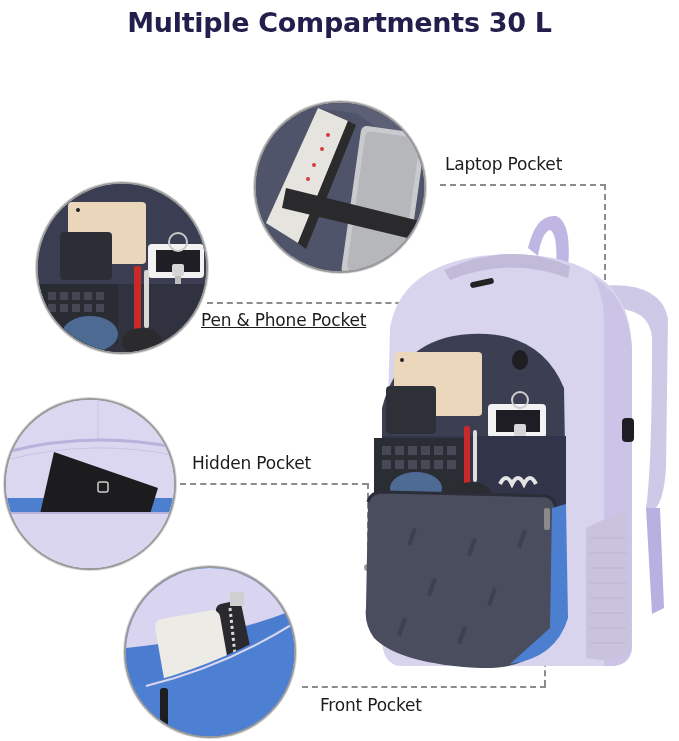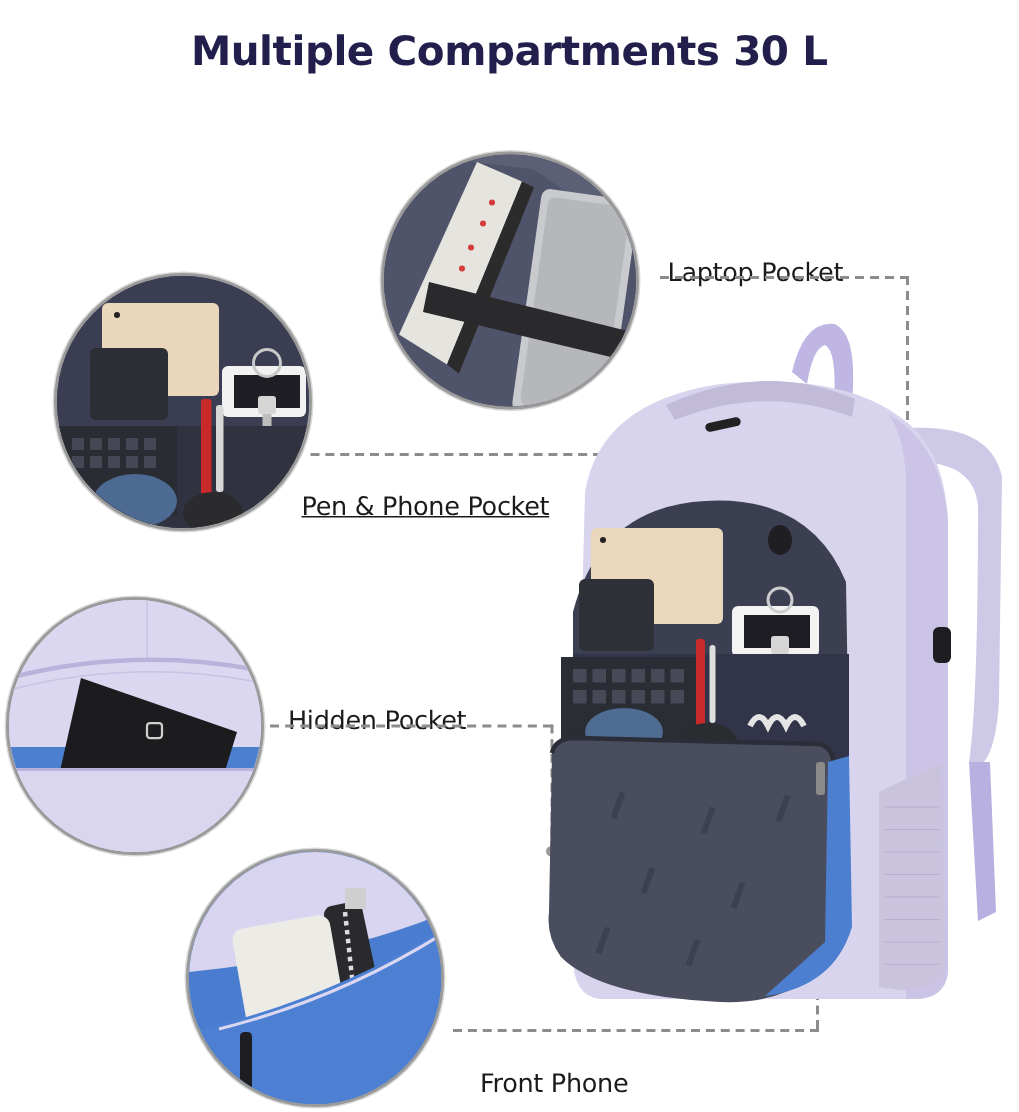--- a/index.html
+++ b/index.html
@@ -1,27 +1,27 @@
 <!DOCTYPE html>
 <html><head>
 <meta charset="utf-8">
 <style>
   * { box-sizing: border-box; margin: 0; padding: 0; }
   html, body { width: 679px; height: 741px; background: #ffffff; overflow: hidden; }
   body { position: relative; font-family: "DejaVu Sans", "Liberation Sans", sans-serif; }
 
   .title {
-    position: absolute; left: 0; top: 16px; width: 679px; height: 42px;
+    position: absolute; left: 0; top: 4px; width: 679px; height: 42px;
     text-align: center; font-weight: bold; font-size: 27px; letter-spacing: -0.3px;
     color: #231f4c; line-height: 38px;
   }
 
   .label {
     position: absolute; font-size: 17px; color: #1b1b1b; white-space: nowrap;
-    font-family: "DejaVu Sans", sans-serif; letter-spacing: -0.2px; margin-top: 18px;
+    font-family: "DejaVu Sans", sans-serif; letter-spacing: -0.2px;
   }
 
   .dash-h { position: absolute; height: 0; border-top: 2px dashed #8c8c8c; }
   .dash-v { position: absolute; width: 0; border-left: 2px dashed #8c8c8c; }
   .dot { position: absolute; width: 7px; height: 7px; border-radius: 50%; background: #9a9a9a; }
 
   .circle {
     position: absolute; border-radius: 50%; overflow: hidden;
     border: 2px solid #9a9a9a; box-shadow: 0 0 0 1px #d8d8d8;
   }
@@ -133,21 +133,21 @@
     <rect x="104" y="24" width="14" height="14" fill="#cfcfcf"></rect>
 
     <rect x="34" y="46" width="66" height="78" rx="8" fill="#ecebe6" transform="rotate(-10 67 85)"></rect>
 
     <path d="M0 120 Q90 100 172 50 L172 172 L0 172 Z" fill="#4d80d2"></path>
     <path d="M20 118 Q100 98 170 54" stroke="#dcd7f1" stroke-width="2" fill="none"></path>
 
     <rect x="34" y="120" width="8" height="40" rx="3" fill="#1e1e22"></rect>
   </svg>
 </div>
-<div class="label" style="left:320px; top:695px;">Front Phone</div>
+<div class="label" style="left:320px; top:695px;">Front Pocket</div>
 <div class="dash-h" style="left:302px; top:686px; width:244px;"></div>
 <div class="dash-v" style="left:544px; top:622px; height:64px;"></div>
 <div class="dot" style="left:541px; top:618px;"></div>
 
 <div class="pack">
   <svg width="320" height="470" viewBox="0 0 320 470">
 
     <path d="M238 78 Q300 72 308 110 L306 260 Q304 290 296 300 L286 300 Q292 260 292 130 Q290 100 250 100 Z" fill="#cfc9e8"></path>
     <path d="M286 300 L300 300 L304 400 L292 406 Z" fill="#b9b0e2"></path>
 

